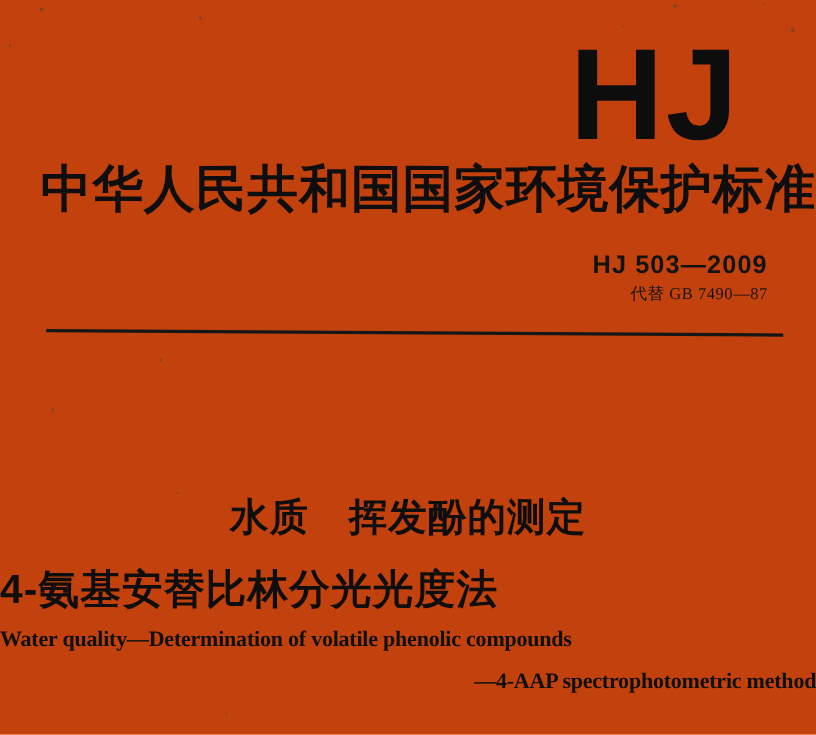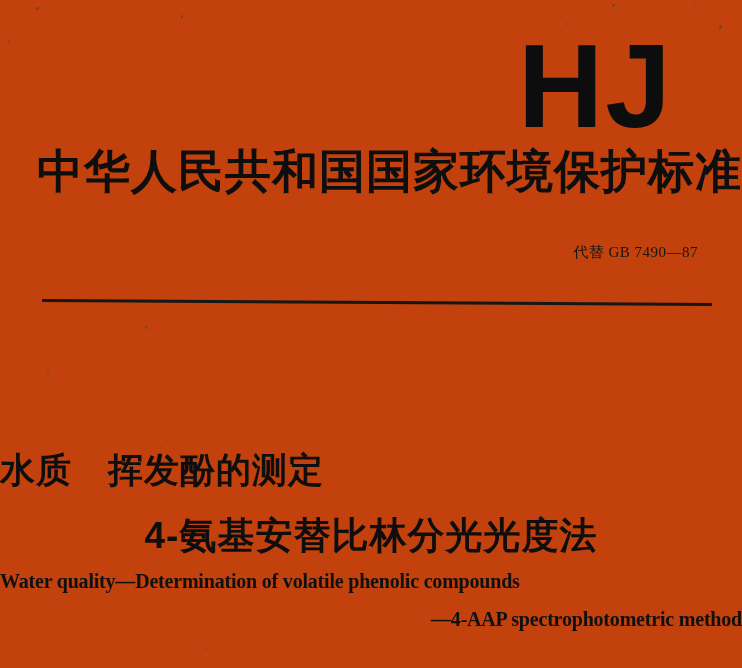--- a/index.html
+++ b/index.html
@@ -49,21 +49,21 @@
   }
   .std-number {
     font-family: "Liberation Sans", sans-serif;
     font-size: 23px;
     font-weight: 600;
     letter-spacing: 1px;
     color: #131313;
     white-space: nowrap;
   }
   .supersede {
-    margin-top: 16px;
+    margin-top: 4px;
     font-family: "Liberation Serif", serif;
     font-size: 15px;
     font-weight: 500;
     letter-spacing: 0.5px;
     color: #161616;
     white-space: nowrap;
   }
 
   .rule {
     position: absolute;
@@ -74,34 +74,34 @@
     background: #161616;
     transform: rotate(0.35deg);
     transform-origin: left center;
   }
 
   .title-cn-1 {
     position: absolute;
     left: 0;
     right: 0;
     top: 447px;
-    text-align: left;
+    text-align: center;
     font-family: "Liberation Sans", sans-serif;
     font-size: 35px;
     font-weight: bold;
     letter-spacing: 1px;
     color: #0e0e0e;
     white-space: nowrap;
   }
   .title-cn-2 {
     position: absolute;
     left: 0;
     right: 0;
     top: 511px;
-    text-align: center;
+    text-align: left;
     font-family: "Liberation Sans", sans-serif;
     font-size: 37px;
     font-weight: bold;
     letter-spacing: 1px;
     color: #0e0e0e;
     white-space: nowrap;
   }
 
   .title-en-1 {
     position: absolute;
@@ -139,20 +139,21 @@
 </head>
 <body>
 
 <div class="page">
 
   <div class="hj-logo">HJ</div>
 
   <h1 class="heading">中华人民共和国国家环境保护标准</h1>
 
   <div class="std-block">
+    <div class="std-number">HJ 503—2009</div>
     <div class="supersede">代替 GB 7490—87</div>
   </div>
 
   <div class="rule"></div>
 
   <div class="title-cn-1">水质　挥发酚的测定</div>
 
   <div class="title-cn-2">4-氨基安替比林分光光度法</div>
 
   <div class="title-en-1">Water quality—Determination of volatile phenolic compounds</div>

